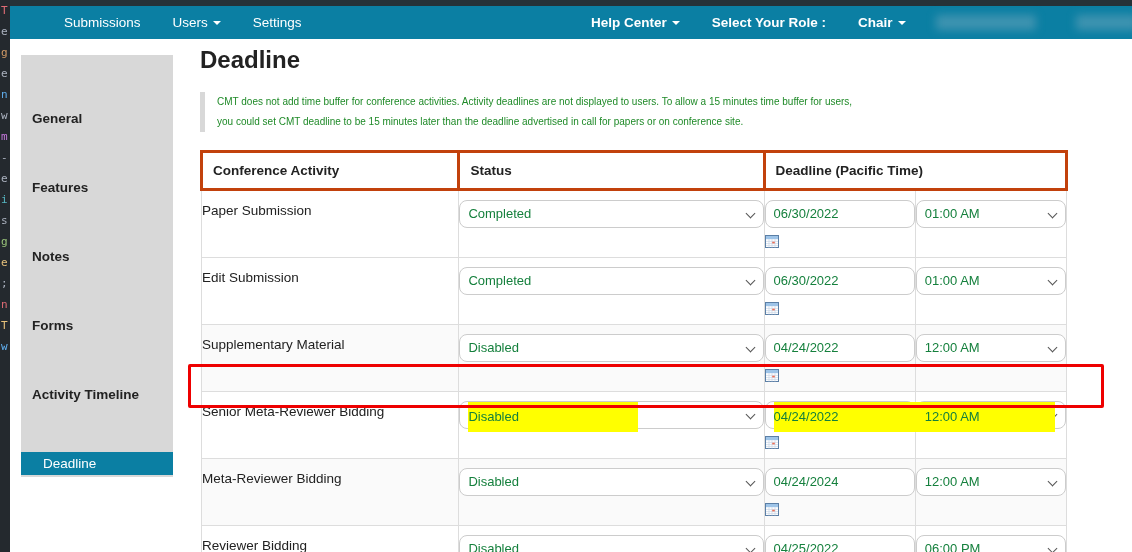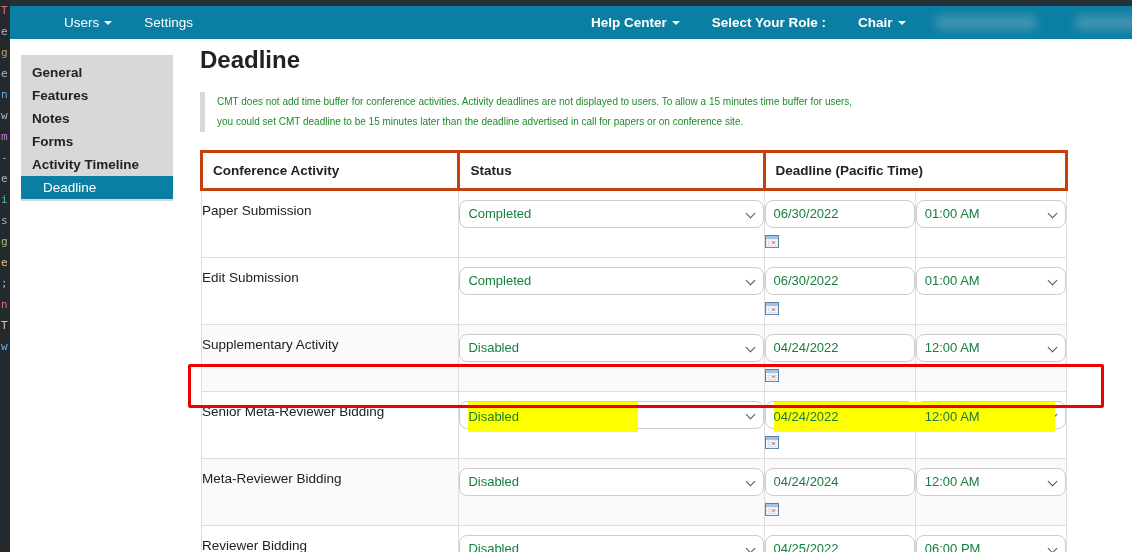--- a/index.html
+++ b/index.html
@@ -48,21 +48,21 @@
   .redacted.r1 { width: 100px; }
   .redacted.r2 { width: 62px; margin-left: 40px; }
 
   
   .sidebar {
     position: absolute; left: 21px; top: 55px; width: 152px;
     background: #d8d8d8; padding: 6px 0 2px 0;
   }
   .side-item {
     font-size: 13.5px; font-weight: bold; color: #222;
-    padding: 5px 16px 5px 11px; line-height: 13px; cursor: pointer;
+    padding: 5px 16px 5px 11px; line-height: 13px; cursor: pointer; margin-top: 46px;
   }
   .side-item.child { padding-left: 22px; font-weight: normal; }
   .side-item.active { background: #0b7fa3; color: #fff; }
 
   
   .content { position: absolute; left: 200px; top: 46px; width: 900px; }
   .page-title { font-size: 24px; font-weight: bold; color: #222; margin: 0 0 18px 0; line-height: 28px; }
   .info-box {
     border-left: 5px solid #d8d8d8; padding: 0 0 0 12px;
     color: #1f8a28; font-size: 10px; line-height: 20px; margin-bottom: 18px;
@@ -137,20 +137,23 @@
       <span style="color: rgb(224, 108, 117);">n</span>
       <span style="color: rgb(171, 178, 191);"></span>
       <span style="color: rgb(229, 192, 123);">T</span>
       <span style="color: rgb(97, 175, 239);">w</span>
     </div>
 
   <div class="topstrip"></div>
 
   <div class="navbar">
     <div class="nav-left" id="navLeft">
+        <div class="nav-item">
+          <span>Submissions</span>
+        </div>
         <div class="nav-item">
           <span>Users</span>
           <span class="caret"></span>
         </div>
         <div class="nav-item">
           <span>Settings</span>
         </div>
       </div>
     <div class="nav-right" id="navRight">
         <div class="nav-item bold">
@@ -244,21 +247,21 @@
                 </g>
                 <rect x="7.2" y="6.7" width="2.6" height="1.7" fill="#e8705a"></rect>
               </svg>
             </td>
             <td>
               <div class="sel"><span class="val">01:00 AM</span><span class="chev"></span></div>
             </td>
           </tr>
           <tr class="alt">
             <td>
-              <div class="act-label">Supplementary Activity</div>
+              <div class="act-label">Supplementary Material</div>
             </td>
             <td>
               <div class="sel"><span class="val">Disabled</span><span class="chev"></span></div>
             </td>
             <td>
               <div class="txt"><span class="val">04/24/2022</span></div>
               <svg viewBox="0 0 14 13" class="cal-icon">
                 <rect x="0.5" y="0.5" width="13" height="12" fill="#fff" stroke="#5b7fa6"></rect>
                 <rect x="1" y="1" width="12" height="3.2" fill="#9ec4e8"></rect>
                 <g stroke="#c9d6e6" stroke-width="0.7">

